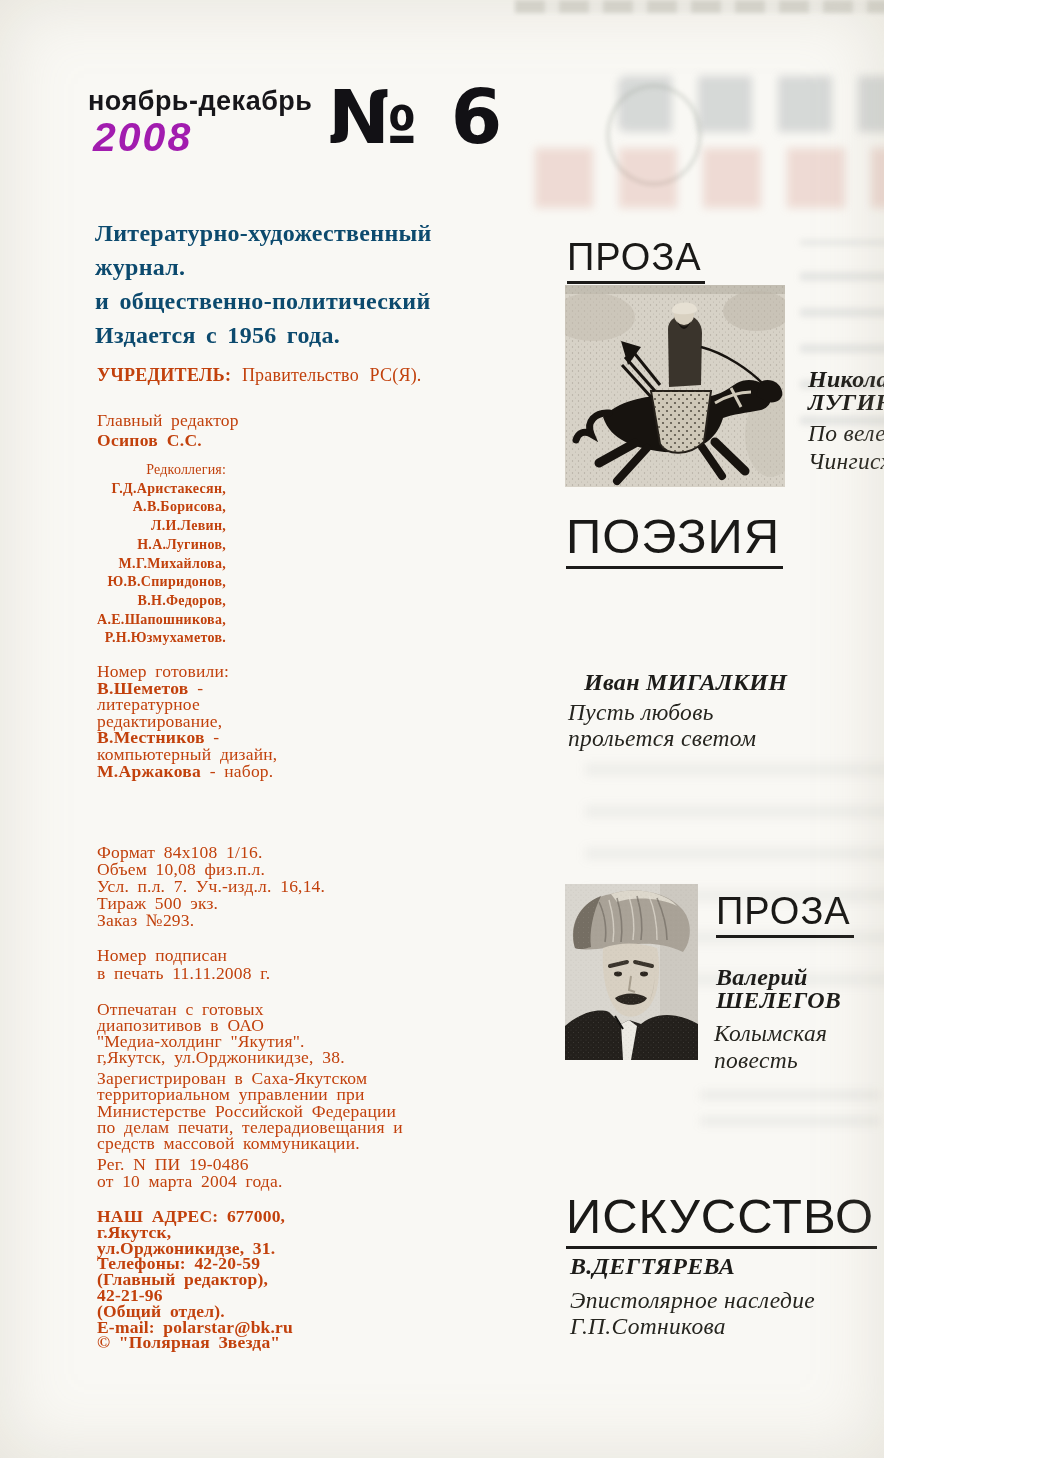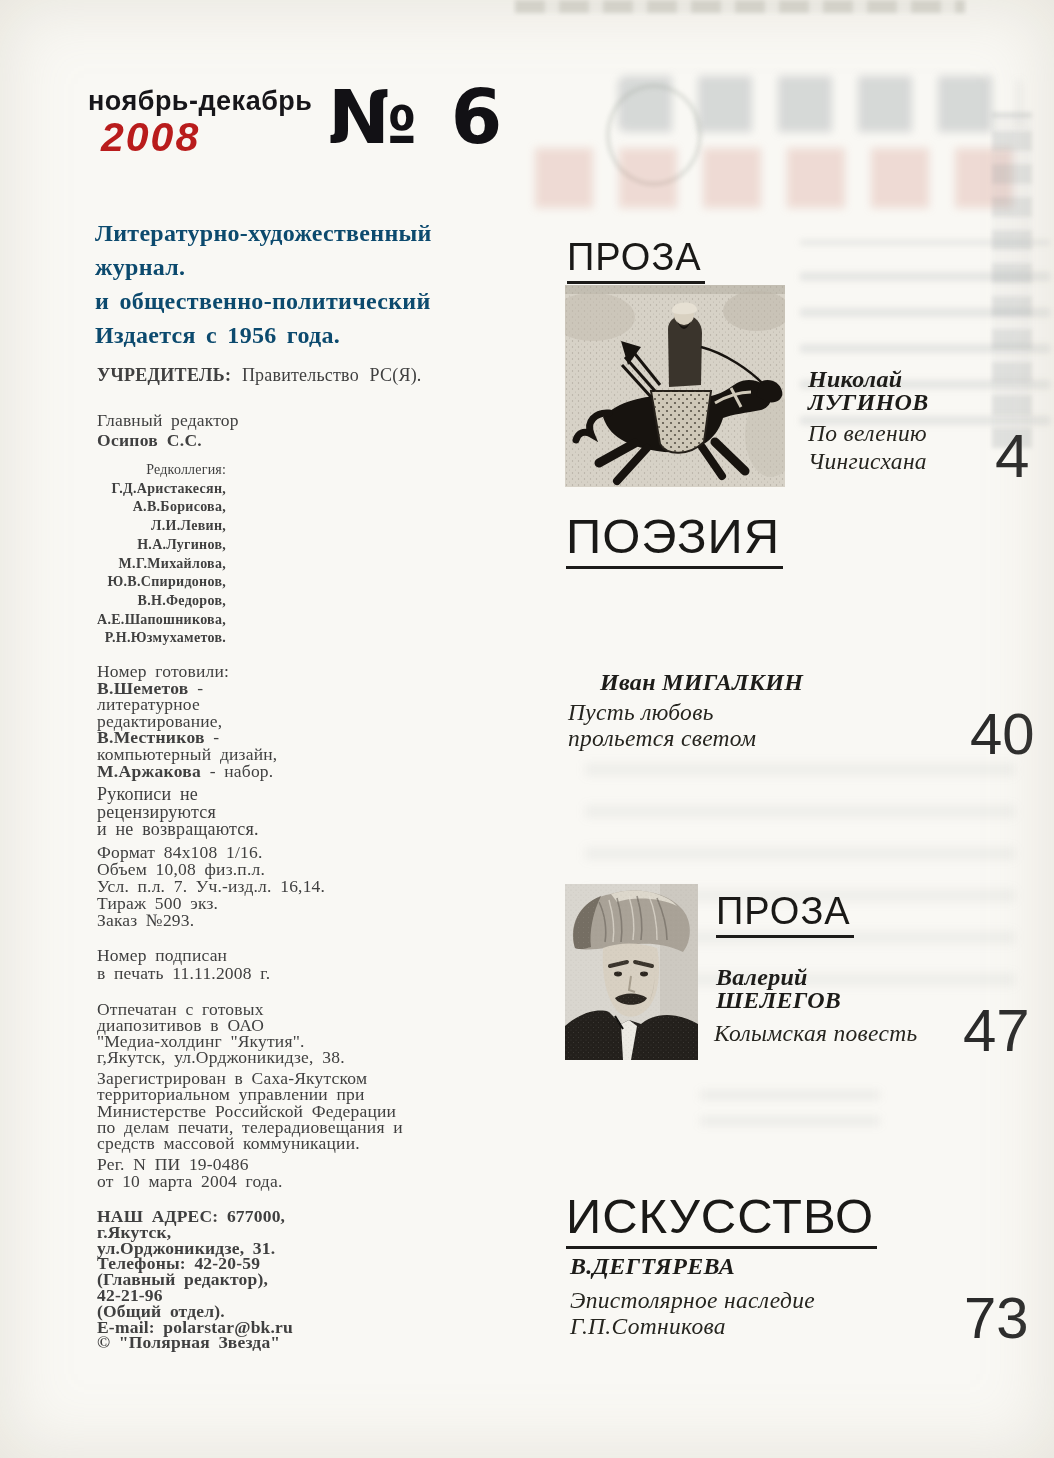--- a/index.html
+++ b/index.html
@@ -1,34 +1,34 @@
 <!DOCTYPE html>
 <html><head>
 <meta charset="utf-8">
 <style>
   html,body{margin:0;padding:0;background:#fff;}
-  .page{position:relative;width:1054px;height:1458px;background:#f9f8f4;overflow:hidden;
+  .page{position:relative;width:884px;height:1458px;background:#f9f8f4;overflow:hidden;
         font-family:"Liberation Serif",serif;color:#201f1c;}
   .page::after{content:"";position:absolute;inset:0;pointer-events:none;
         box-shadow:inset 0 0 70px rgba(180,172,150,.28);}
   .abs{position:absolute;}
 
   
   .period{left:88px;top:86px;font-family:"Liberation Sans",sans-serif;font-weight:bold;
           font-size:27px;letter-spacing:.5px;color:#17161a;}
-  .year{left:101px;top:114px;font-family:"Liberation Sans",sans-serif;font-weight:bold;
-        font-style:italic;font-size:41px;letter-spacing:2px;color:#b91c1c;}
+  .year{left:93px;top:114px;font-family:"Liberation Sans",sans-serif;font-weight:bold;
+        font-style:italic;font-size:41px;letter-spacing:2px;color:#a21caf;}
   .issue-no{left:328px;top:74px;font-family:"DejaVu Sans","Liberation Sans",sans-serif;
         font-weight:bold;font-size:74px;letter-spacing:4px;color:#121115;}
   .desc{left:95px;top:216px;font-size:24px;font-weight:bold;line-height:34px;
         letter-spacing:.3px;word-spacing:4px;color:#0c4a6e;}
 
   
   .blk{position:absolute;left:97px;font-size:17.5px;line-height:16.8px;
-       letter-spacing:.2px;word-spacing:4px;color:#404040;}
+       letter-spacing:.2px;word-spacing:4px;color:#c2410c;}
   .blk b{letter-spacing:.3px;}
   .founder{top:367px;font-size:18px;word-spacing:6px;}
   .editor{top:411px;line-height:19.5px;}
   .board{top:461px;font-size:14px;line-height:18.7px;text-align:right;}
   .prepared{top:663px;line-height:16.6px;}
   .manuscripts{top:786px;font-size:18px;line-height:17.6px;}
   .format{top:844px;line-height:17px;}
   .signed{top:946px;line-height:18px;}
   .printed{top:1001px;line-height:16px;}
   .registered{top:1070px;line-height:16.3px;}
@@ -125,25 +125,20 @@
   <div class="blk prepared">
     <div>Номер готовили:</div>
     <div><b>В.Шеметов</b><span> -</span></div>
     <div>литературное</div>
     <div>редактирование,</div>
     <div><b>В.Местников</b><span> -</span></div>
     <div>компьютерный дизайн,</div>
     <div><b>М.Аржакова</b><span> - набор.</span></div>
   </div>
 
-  <div class="blk manuscripts">
-    <div>Рукописи не</div>
-    <div>рецензируются</div>
-    <div>и не возвращаются.</div>
-  </div>
 
   <div class="blk format">
     <div>Формат 84х108 1/16.</div>
     <div>Объем 10,08 физ.п.л.</div>
     <div>Усл. п.л. 7. Уч.-изд.л. 16,14.</div>
     <div>Тираж 500 экз.</div>
     <div>Заказ №293.</div>
   </div>
 
   <div class="blk signed">
@@ -241,21 +236,21 @@
     <div>ЛУГИНОВ</div>
   </div>
   <div class="wtitle" style="left:808px;top:419px;line-height:28px;">
     <div>По велению</div>
     <div>Чингисхана</div>
   </div>
   <div class="pagenum" style="left:995px;top:420px;font-size:62px;">4</div>
 
   <div class="toc-heading h-sz2" style="left:566px;top:512px;">ПОЭЗИЯ</div>
 
-  <div class="author" style="left:600px;top:671px;text-align:center;">Иван МИГАЛКИН</div>
+  <div class="author" style="left:584px;top:671px;text-align:center;">Иван МИГАЛКИН</div>
   <div class="wtitle" style="left:568px;top:700px;line-height:25.5px;">
     <div>Пусть любовь</div>
     <div>прольется светом</div>
   </div>
   <div class="pagenum" style="left:970px;top:700px;font-size:58px;">40</div>
 
   <figure style="left:565px;top:884px;">
     <svg width="133" height="176" viewBox="0 0 133 176" aria-hidden="true">
       <defs>
         <pattern id="grain" width="5" height="5" patternUnits="userSpaceOnUse">

